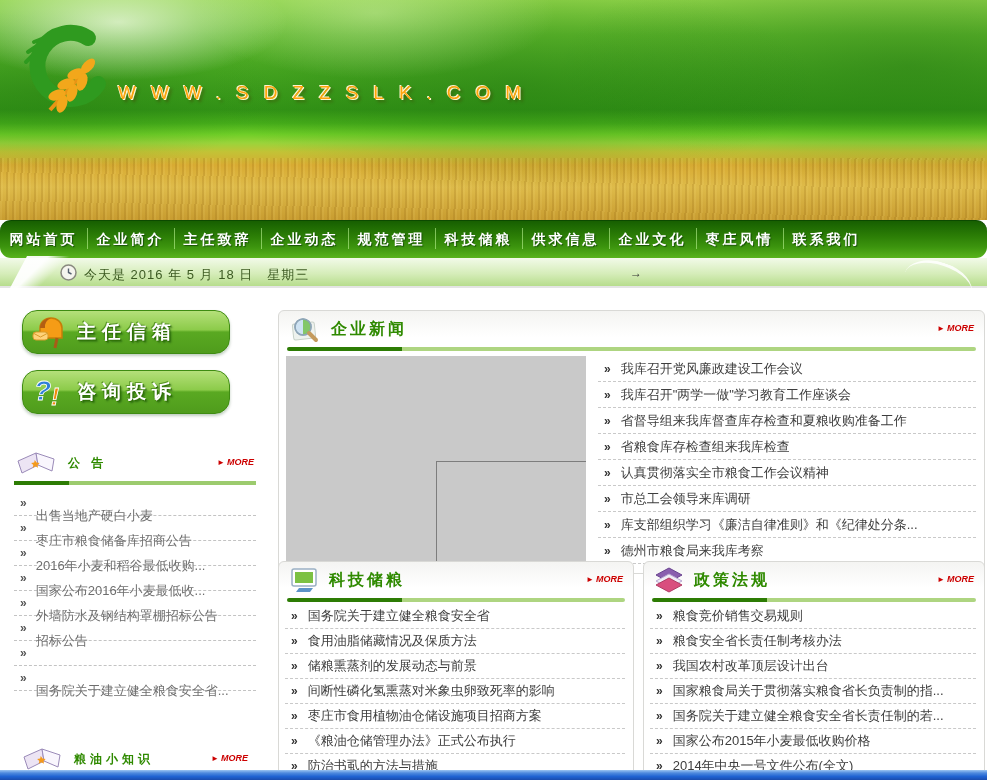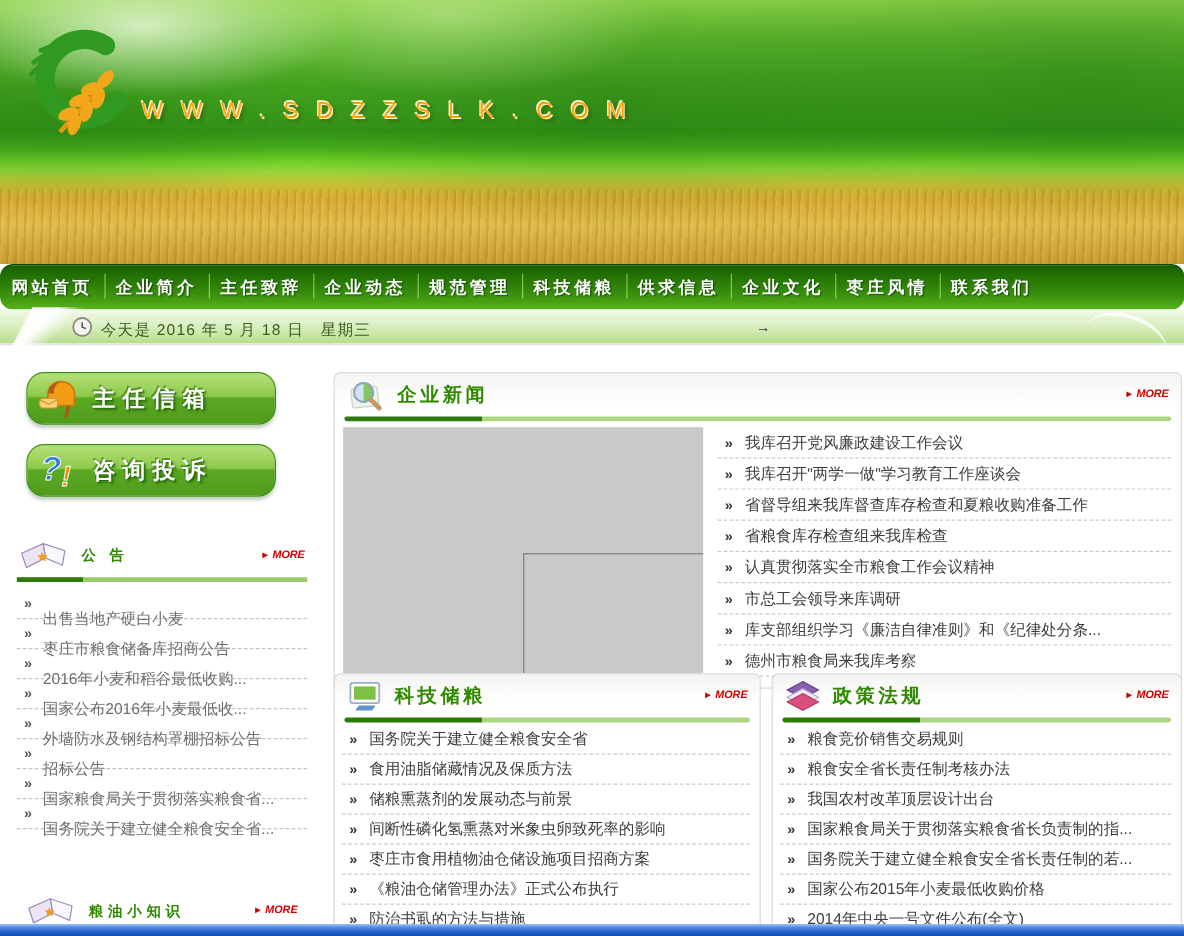--- a/index.html
+++ b/index.html
@@ -238,21 +238,20 @@
             <span class="txt">外墙防水及钢结构罩棚招标公告</span>
           </div>
 
           <div class="row">
             <span class="blt">»</span>
             <span class="txt">招标公告</span>
           </div>
 
           <div class="row">
             <span class="blt">»</span>
-            <span class="txt">国家粮食局关于贯彻落实粮食省...</span>
           </div>
 
           <div class="row">
             <span class="blt">»</span>
             <span class="txt">国务院关于建立健全粮食安全省...</span>
           </div>
         </div>
 
       <div class="side-knowledge">
         <div class="side-section-head" style="margin-top:0;">

